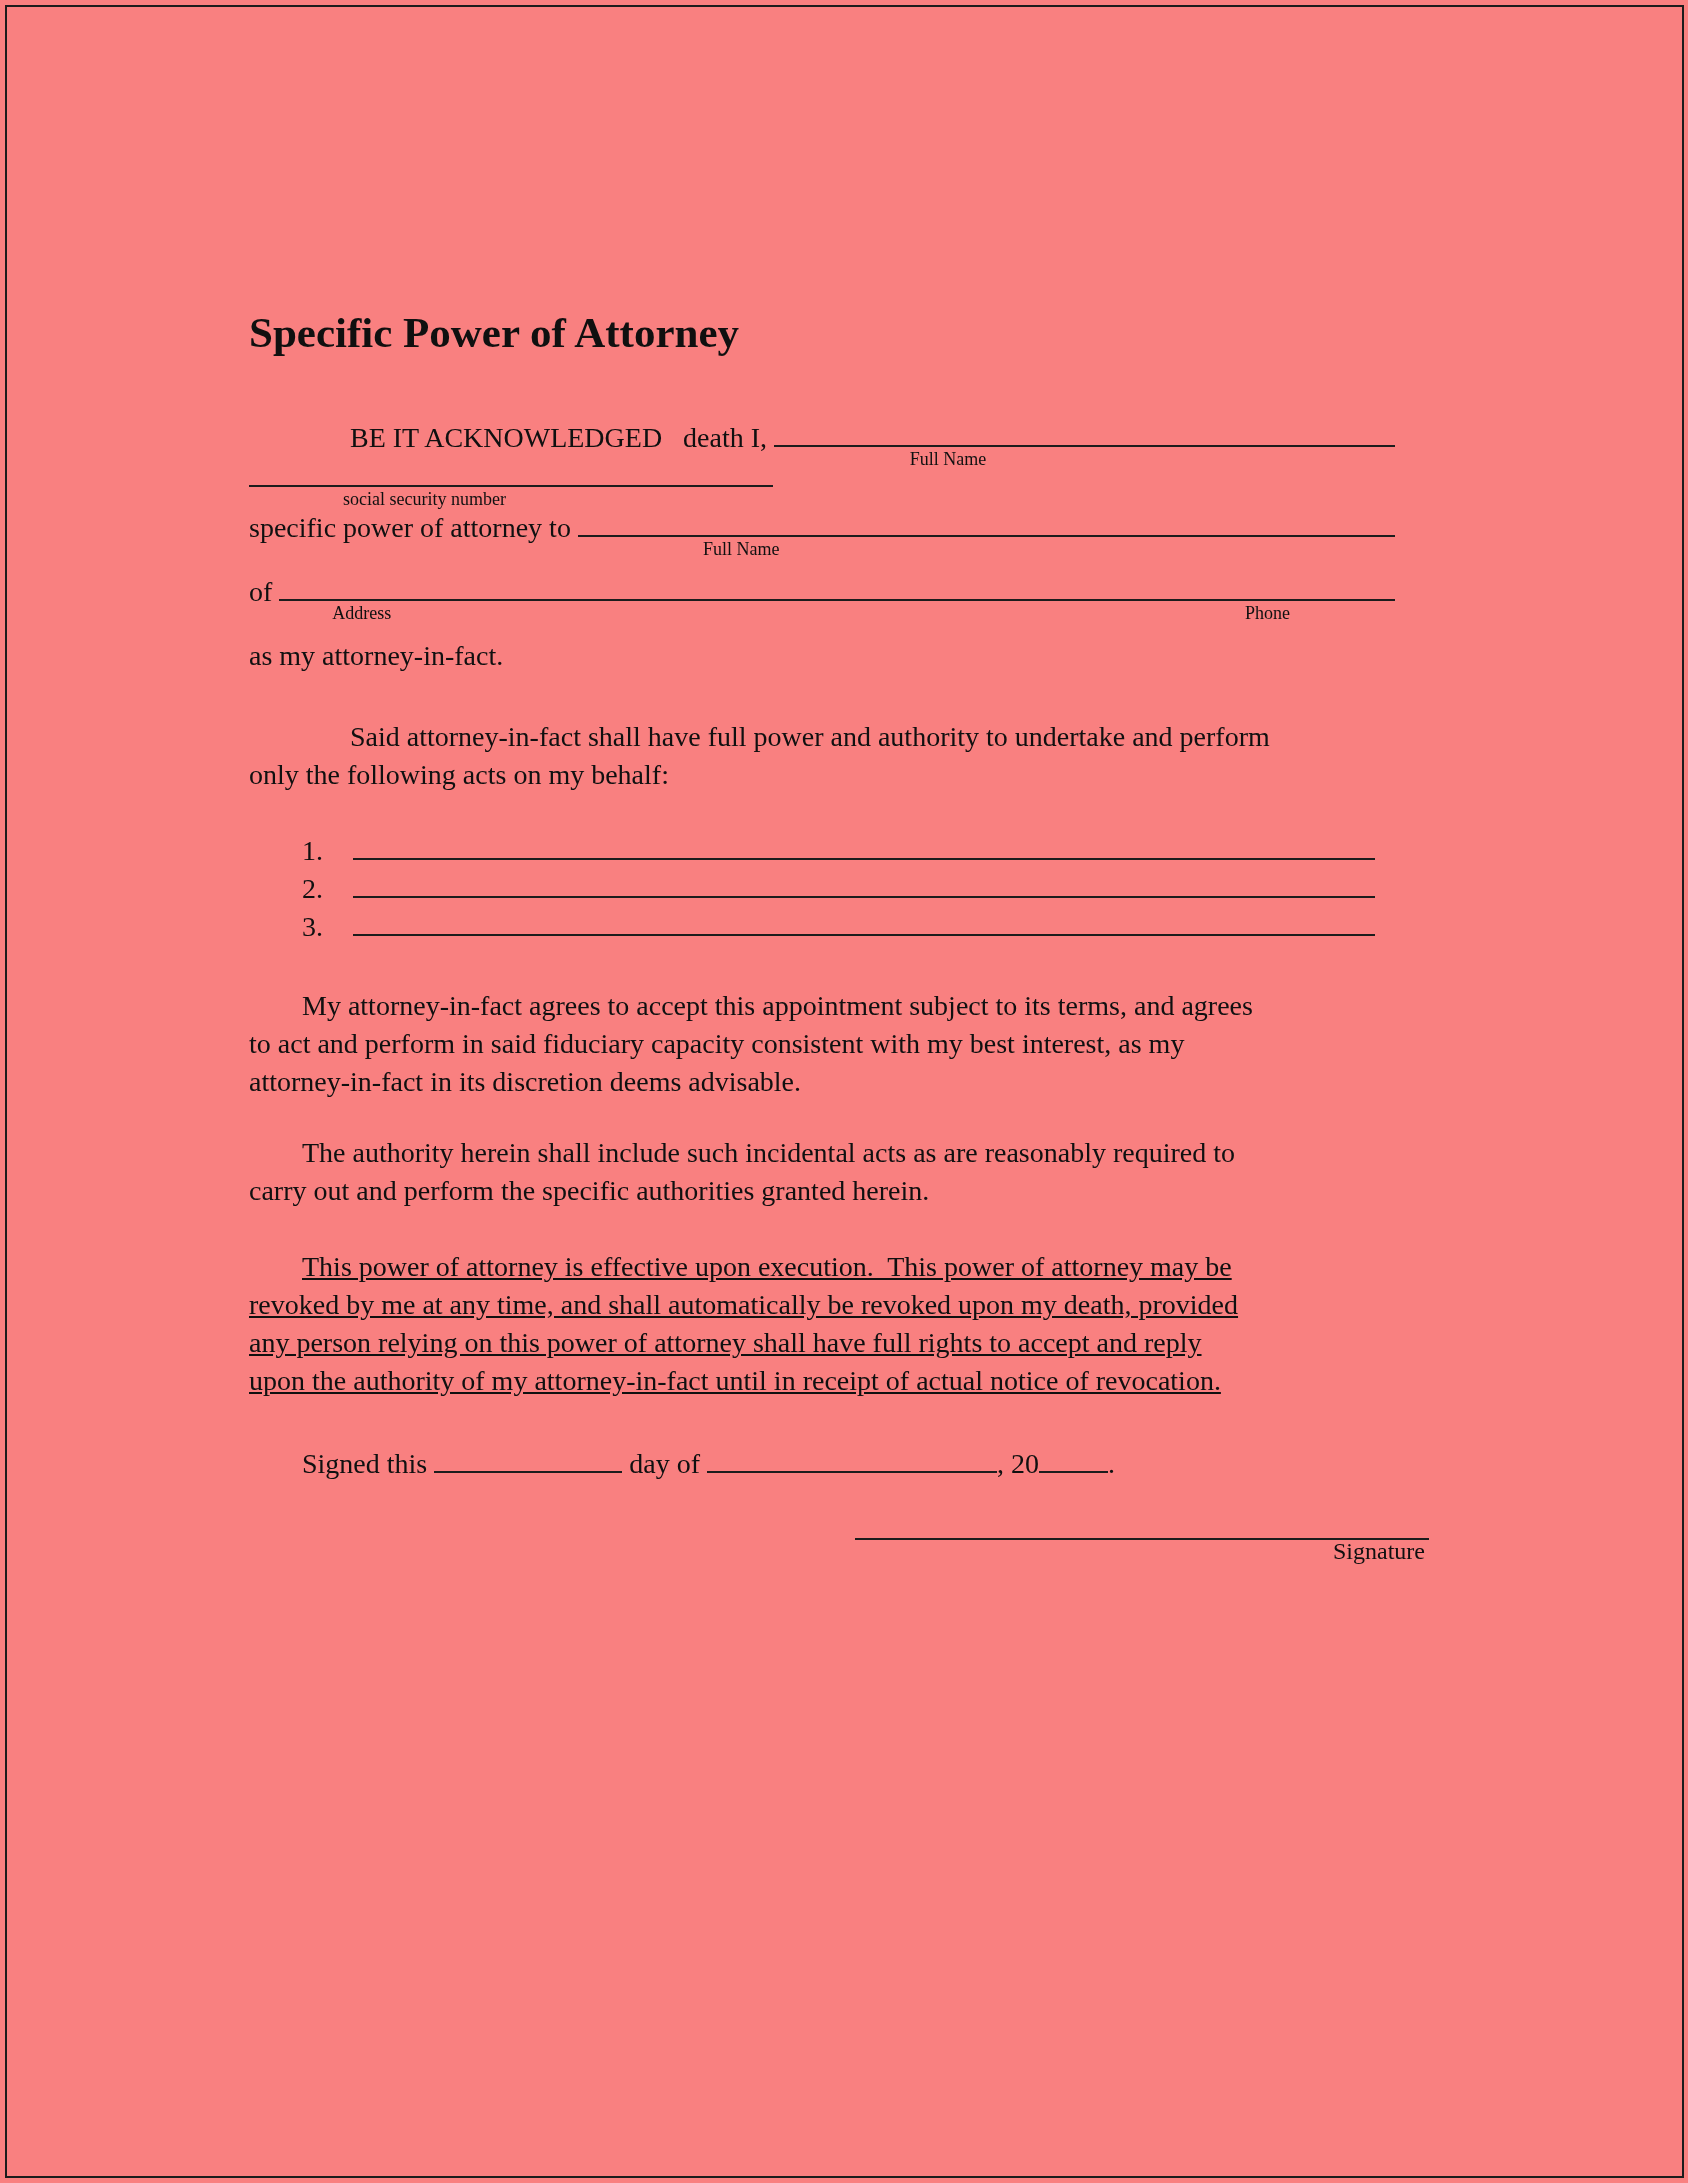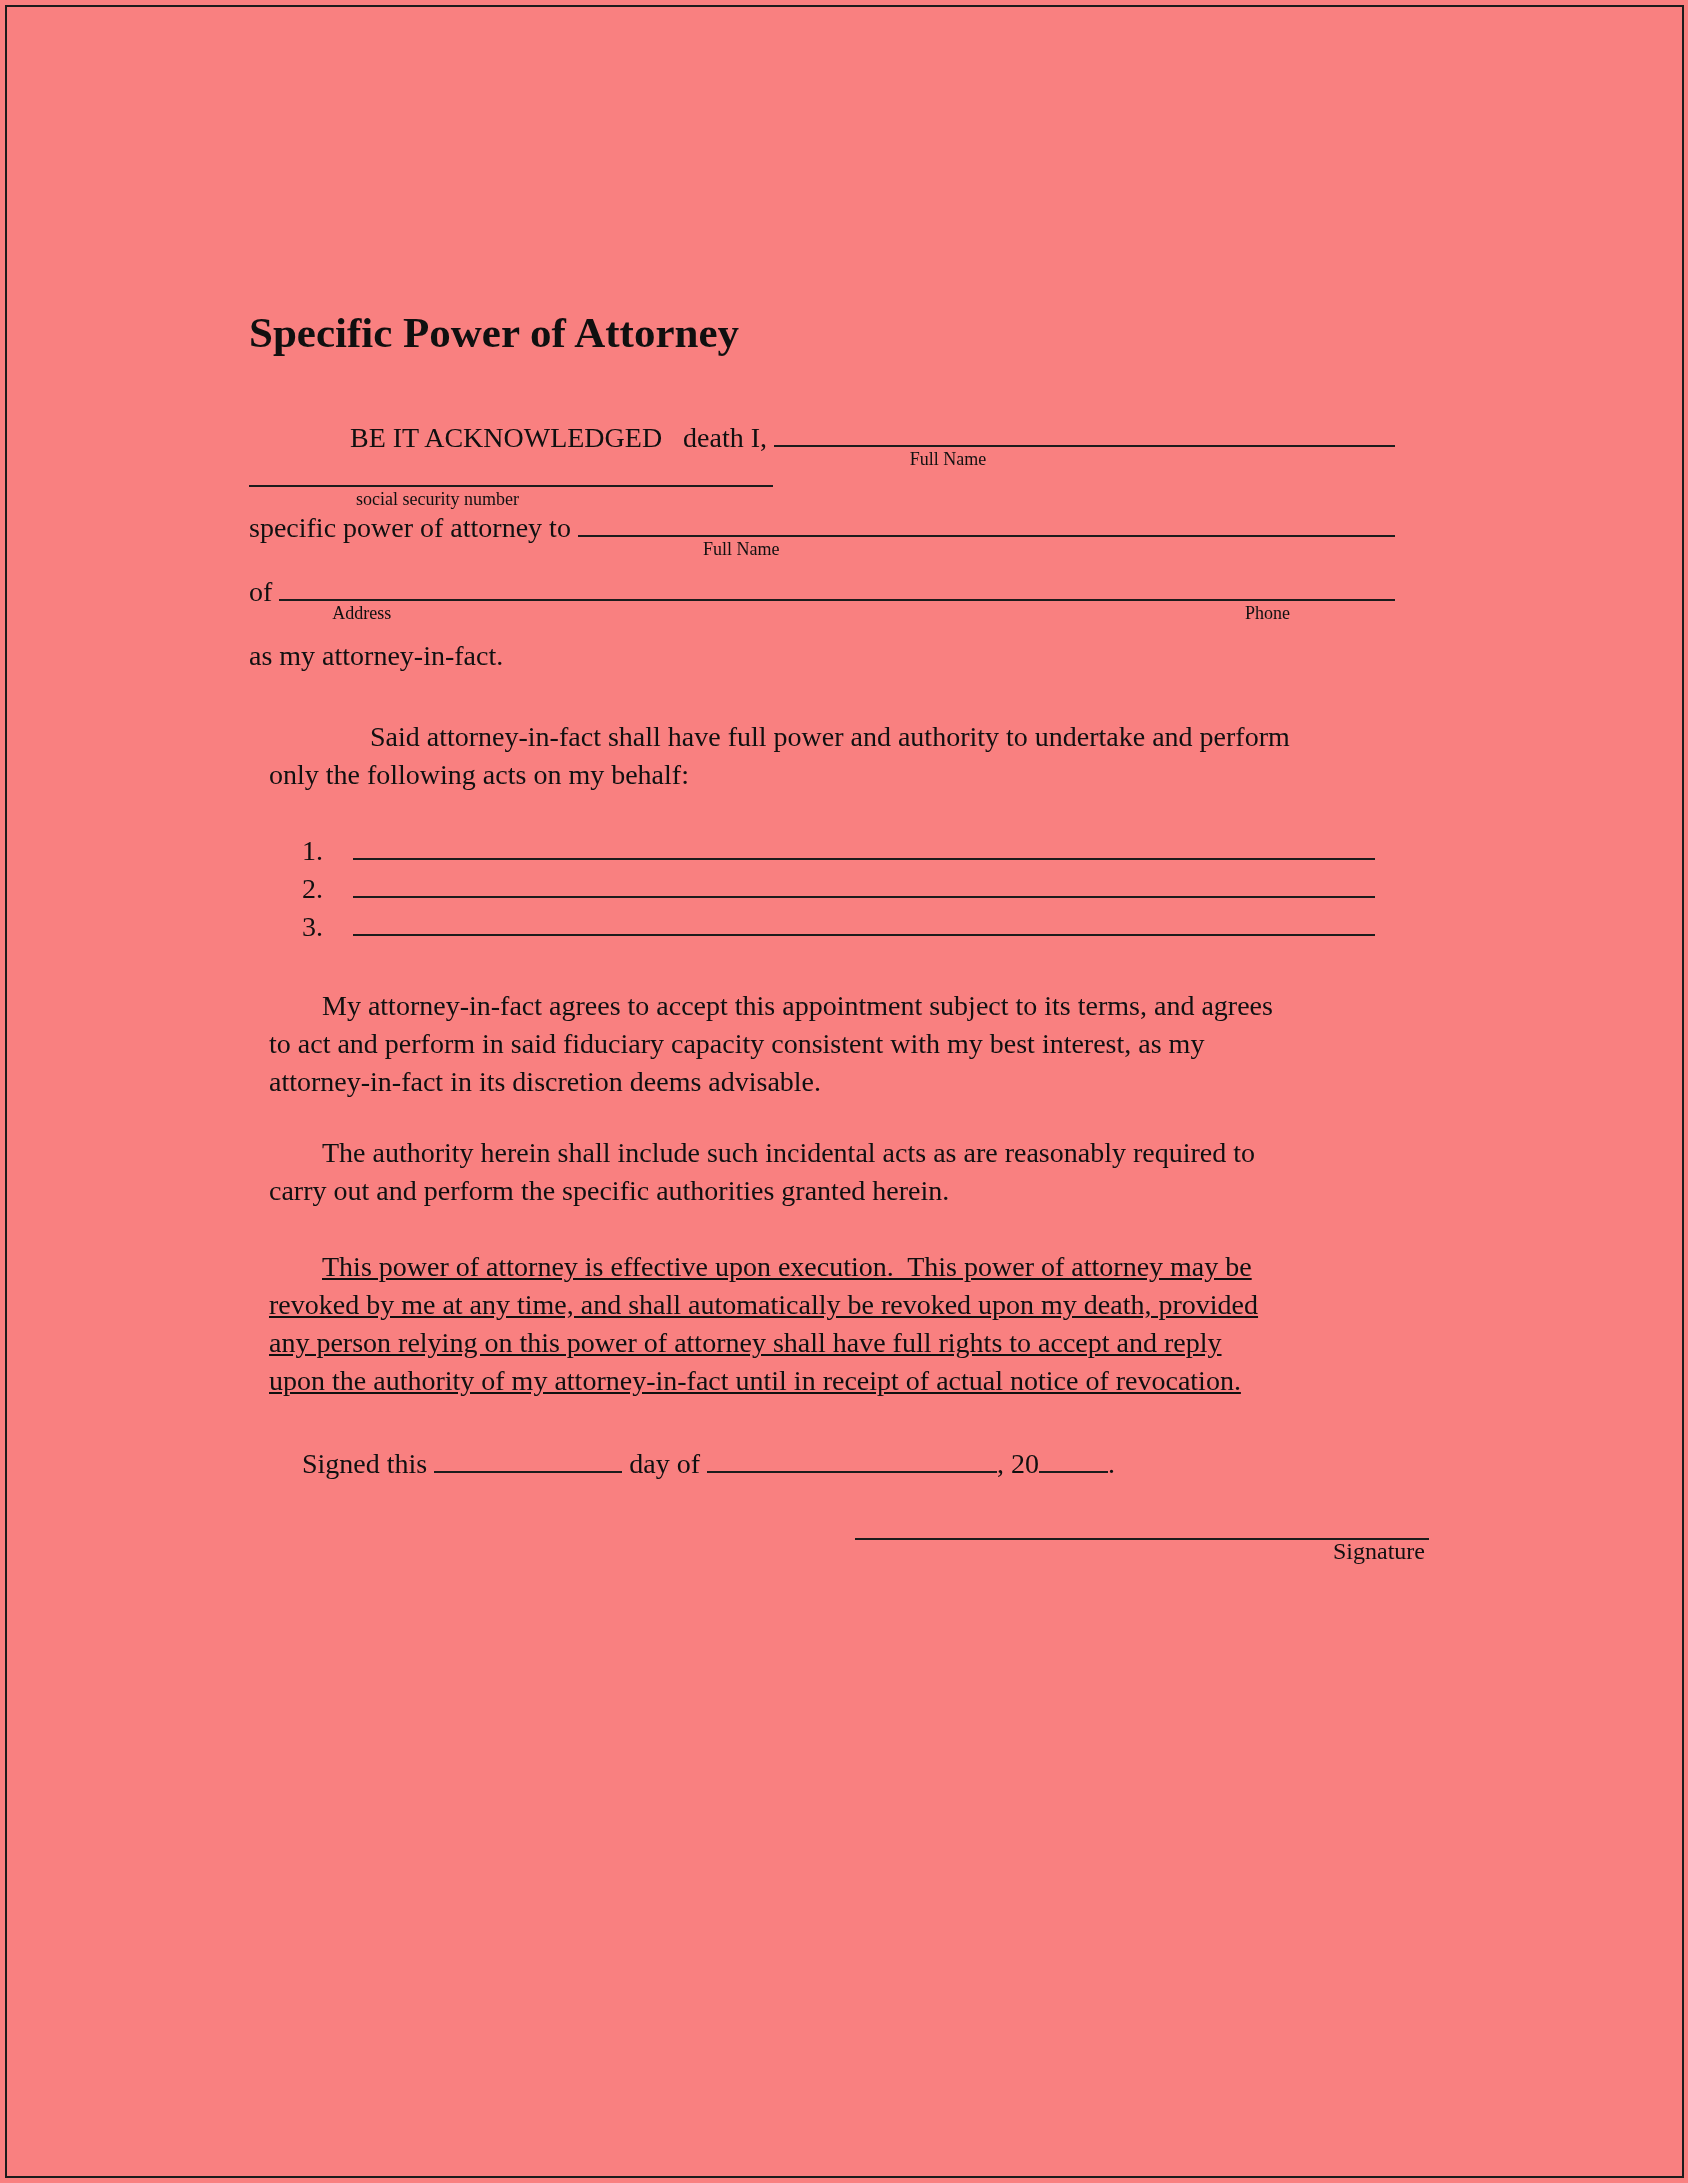--- a/index.html
+++ b/index.html
@@ -54,28 +54,27 @@
 
   .sublabel {
     position:absolute;
     top:100%;
     margin-top:4px;
     font-size:18px;
     line-height:20px;
     white-space:nowrap;
   }
   .lbl-c28 { left:28%; transform:translateX(-50%); }
-  .lbl-l150 { left:107px;text-align:right; }
+  .lbl-l150 { left:94px;text-align:right; }
   .lbl-c20 { left:20%; transform:translateX(-50%); }
   .lbl-addr { left:53px; }
   .lbl-phone { right:105px; }
 
   .para {
     white-space:pre-wrap;
-    margin-left:20px;
   }
   .indent-lg { text-indent:101px; }
   .indent-sm { text-indent:53px; }
 
   .p-acts-intro { margin-top:43px; }
   .acts-list { margin-top:38px; }
   .p-authority { margin-top:33px; }
   .p-acceptance { margin-top:41px; }
   .p-effective { margin-top:38px;text-decoration:underline; }
 

